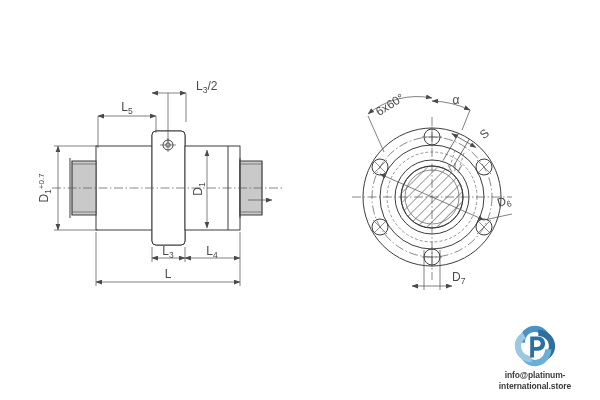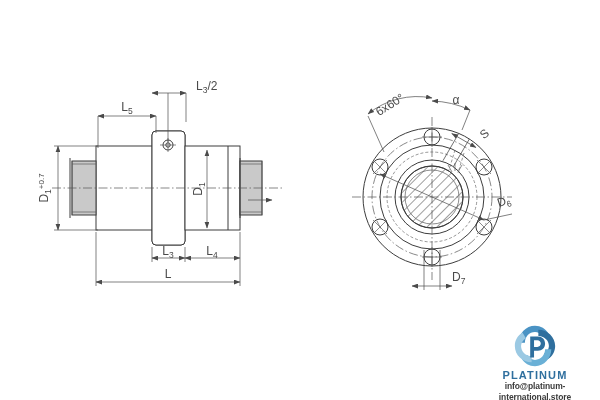--- a/index.html
+++ b/index.html
@@ -279,15 +279,14 @@
 </div>
 
 <div id="logo-block">
   <svg id="logo-mark" viewBox="0 0 100 100" xmlns="http://www.w3.org/2000/svg">
     <path d="M50,8 C62,8 72,14 78,24 L66,31 C62,25 56,21 50,21 C38,21 29,31 29,43 L16,43 C16,24 31,8 50,8 Z" fill="#4a93c4"></path>
     <path d="M92,50 C92,62 86,72 76,78 L69,66 C75,62 79,56 79,50 C79,38 69,29 57,29 L57,16 C76,16 92,31 92,50 Z" fill="#2f6f9e"></path>
     <path d="M50,92 C38,92 28,86 22,76 L34,69 C38,75 44,79 50,79 C62,79 71,69 71,57 L84,57 C84,76 69,92 50,92 Z" fill="#6ab0d6"></path>
     <path d="M8,50 C8,38 14,28 24,22 L31,34 C25,38 21,44 21,50 C21,62 31,71 43,71 L43,84 C24,84 8,69 8,50 Z" fill="#9bc9e3"></path>
     <path d="M40,30 L56,30 C65,30 71,36 71,45 C71,54 65,60 56,60 L48,60 L48,74 L40,74 Z M48,38 L48,52 L55,52 C59,52 62,49 62,45 C62,41 59,38 55,38 Z" fill="#2f6f9e"></path>
   </svg>
-  <div id="logo-wordmark">PLATINUM</div>
   <div id="logo-email">info@platinum-international.store</div>
 </div>
 
 </body></html>

